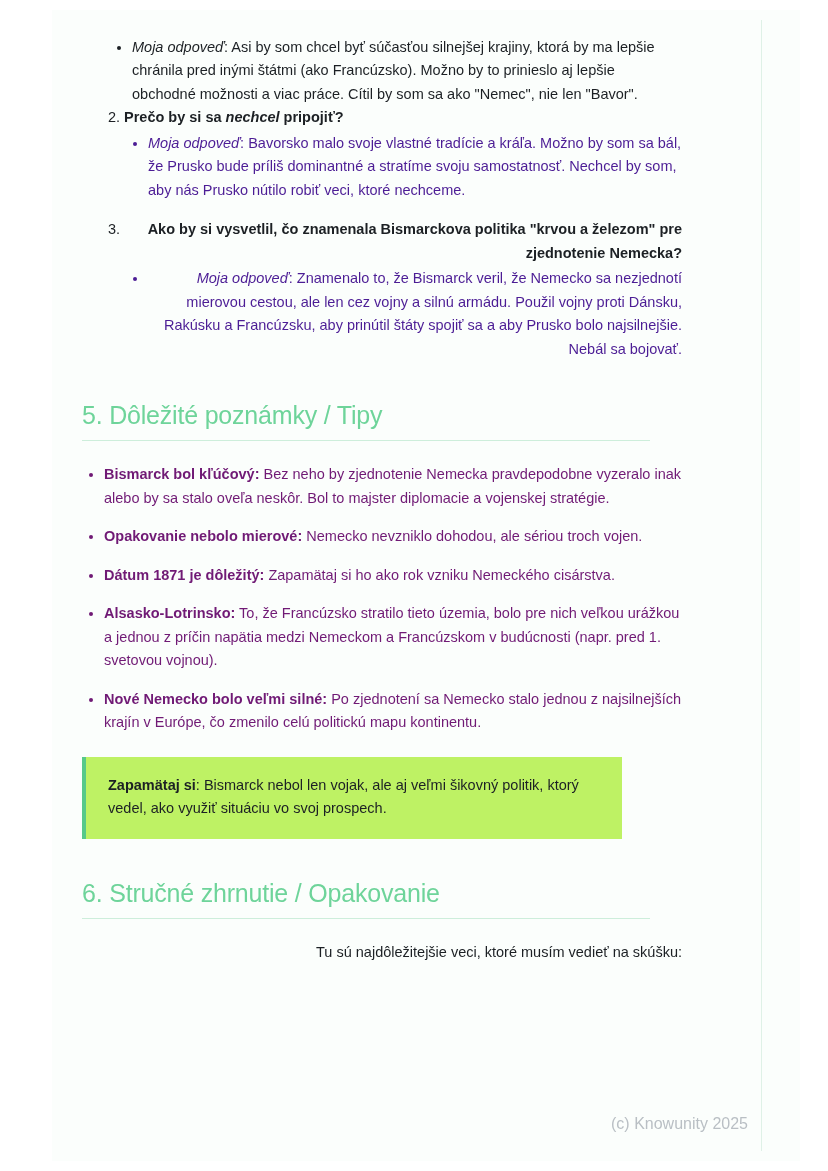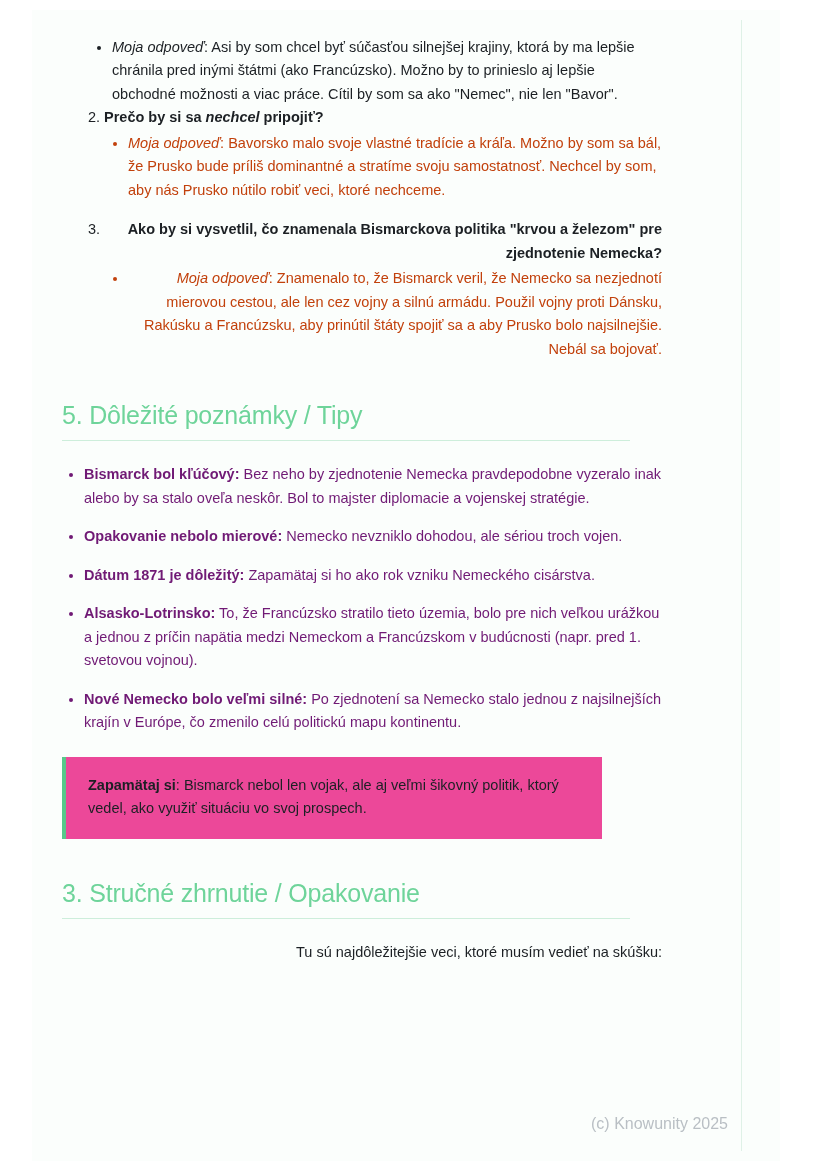--- a/index.html
+++ b/index.html
@@ -10,21 +10,21 @@
   body {
     width: 828px;
     height: 1171px;
     font-family: "Liberation Sans", sans-serif;
     color: #1c2024;
     position: relative;
     overflow: hidden;
   }
   .page {
     position: absolute;
-    left: 32px;
+    left: 52px;
     top: 10px;
     width: 748px;
     height: 1151px;
     background: #fbfefc;
     box-sizing: border-box;
     overflow: hidden;
   }
   .content {
     position: absolute;
     left: 30px;
@@ -53,21 +53,21 @@
 
   ul.sub {
     margin: 2px 0 0 0;
     padding: 0 0 0 24px;
     list-style-type: disc;
   }
   ul.sub > li {
     font-size: 14.5px;
     line-height: 1.62;
     font-weight: normal;
-    color: #c2410c;
+    color: #4c1d95;
   }
   ul.sub > li .ans-label {
     font-style: italic;
   }
 
   .first-bullet {
     margin: 0;
     padding: 0 0 0 50px;
     list-style-type: disc;
   }
@@ -100,21 +100,21 @@
   ul.tips > li {
     font-size: 14.5px;
     line-height: 1.62;
     margin-bottom: 15px;
     color: #701a75;
   }
   ul.tips > li b { font-weight: bold; }
 
   .callout {
     margin-top: 22px;
-    background: #ec4899;
+    background: #bef264;
     border-left: 4px solid #57c98a;
     padding: 17px 20px 18px 22px;
     width: 540px;
     box-sizing: border-box;
   }
   .callout p {
     margin: 0;
     font-size: 14.5px;
     line-height: 1.62;
   }
@@ -177,21 +177,21 @@
       <li><b>Opakovanie nebolo mierové:</b><span> Nemecko nevzniklo dohodou, ale sériou troch vojen.</span></li>
       <li><b>Dátum 1871 je dôležitý:</b><span> Zapamätaj si ho ako rok vzniku Nemeckého cisárstva.</span></li>
       <li><b>Alsasko-Lotrinsko:</b><span> To, že Francúzsko stratilo tieto územia, bolo pre nich veľkou urážkou a jednou z príčin napätia medzi Nemeckom a Francúzskom v budúcnosti (napr. pred 1. svetovou vojnou).</span></li>
       <li><b>Nové Nemecko bolo veľmi silné:</b><span> Po zjednotení sa Nemecko stalo jednou z najsilnejších krajín v Európe, čo zmenilo celú politickú mapu kontinentu.</span></li>
     </ul>
 
     <div class="callout">
       <p><b>Zapamätaj si</b><span>: Bismarck nebol len vojak, ale aj veľmi šikovný politik, ktorý vedel, ako využiť situáciu vo svoj prospech.</span></p>
     </div>
 
-    <h2 class="section">3. Stručné zhrnutie / Opakovanie</h2>
+    <h2 class="section">6. Stručné zhrnutie / Opakovanie</h2>
     <div class="rule"></div>
 
     <p class="closing">Tu sú najdôležitejšie veci, ktoré musím vedieť na skúšku:</p>
   </div>
 
   <div class="divider-vert"></div>
   <div class="copyright">(c) Knowunity 2025</div>
 </div>
 
 </body></html>

